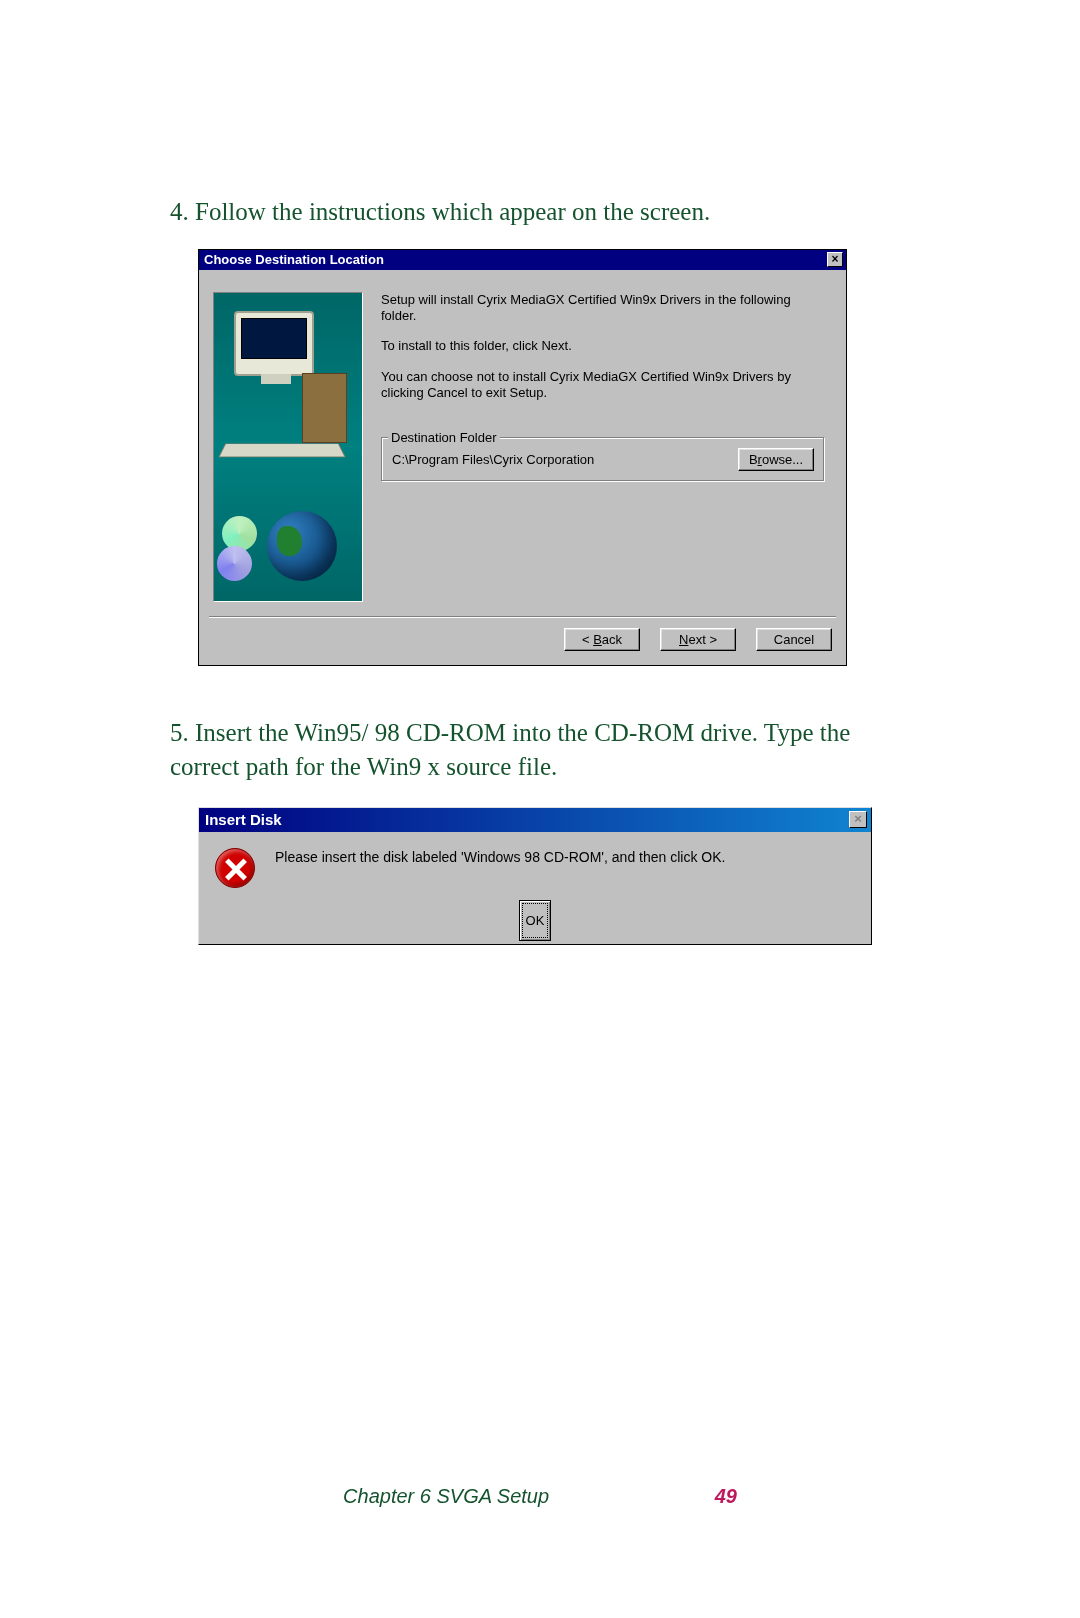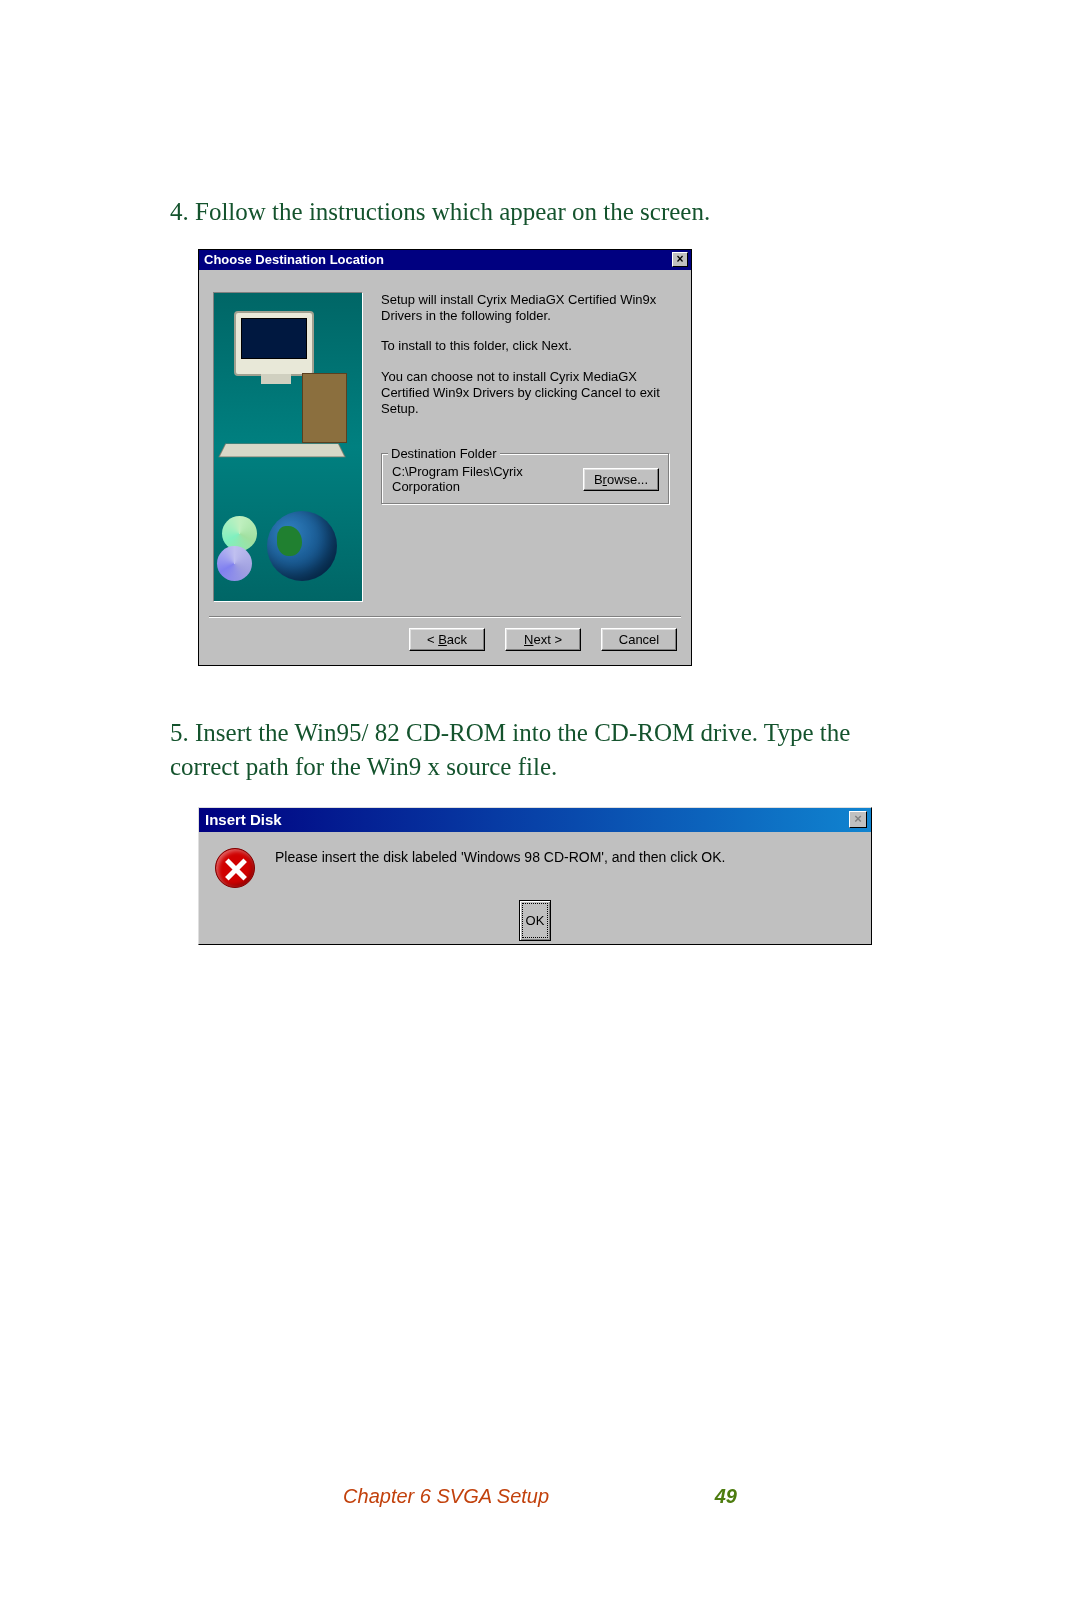--- a/index.html
+++ b/index.html
@@ -16,21 +16,21 @@
     padding: 170px 170px 0 170px;
   }
   .step-text {
     font-size: 25px;
     color: #14532d;
     line-height: 1.35;
     margin-bottom: 20px;
   }
   
   .dialog1 {
-    width: 494px;
+    width: 649px;
     margin-left: 28px;
     background: #c0c0c0;
     border: 1px solid #000;
     font-family: "MS Sans Serif", Arial, sans-serif;
     font-size: 13px;
     color: #000;
   }
   .titlebar {
     background: #000080;
     color: #fff;
@@ -278,22 +278,22 @@
   .step-block { margin-bottom: 24px; margin-top: 50px; }
   .footer {
     position: absolute;
     bottom: 110px;
     left: 0; right: 0;
     text-align: center;
     font-family: Arial, Helvetica, sans-serif;
     font-style: italic;
     font-size: 20px;
   }
-  .footer-chapter { color: #c2410c; }
-  .footer-page { color: #4d7c0f; font-weight: bold; display:inline-block; margin-left: 160px; }
+  .footer-chapter { color: #14532d; }
+  .footer-page { color: #be185d; font-weight: bold; display:inline-block; margin-left: 160px; }
 </style>
 </head>
 <body>
 
 <div class="page">
 
   <p class="step-text">4. Follow the instructions which appear on the screen.</p>
 
   <div class="dialog1">
     <div class="titlebar">
@@ -322,21 +322,21 @@
     </div>
     <div class="dialog1-sep"></div>
     <div class="dialog1-buttons">
       <span class="win-button"><span>&lt; </span><span class="ul">B</span><span>ack</span></span>
       <span class="win-button"><span class="ul">N</span><span>ext &gt;</span></span>
       <span class="win-button">Cancel</span>
     </div>
   </div>
 
   <div class="step-block">
-    <p class="step-text">5. Insert the Win95/ 82 CD-ROM into the CD-ROM drive. Type the correct path for the Win9 x source file.</p>
+    <p class="step-text">5. Insert the Win95/ 98 CD-ROM into the CD-ROM drive. Type the correct path for the Win9 x source file.</p>
   </div>
 
   <div class="dialog2">
     <div class="titlebar2">
       <span>Insert Disk</span>
       <span class="close-btn">×</span>
     </div>
     <div class="dialog2-body">
       <div class="error-icon"></div>
       <div class="dialog2-text">Please insert the disk labeled 'Windows 98 CD-ROM', and then click OK.</div>

